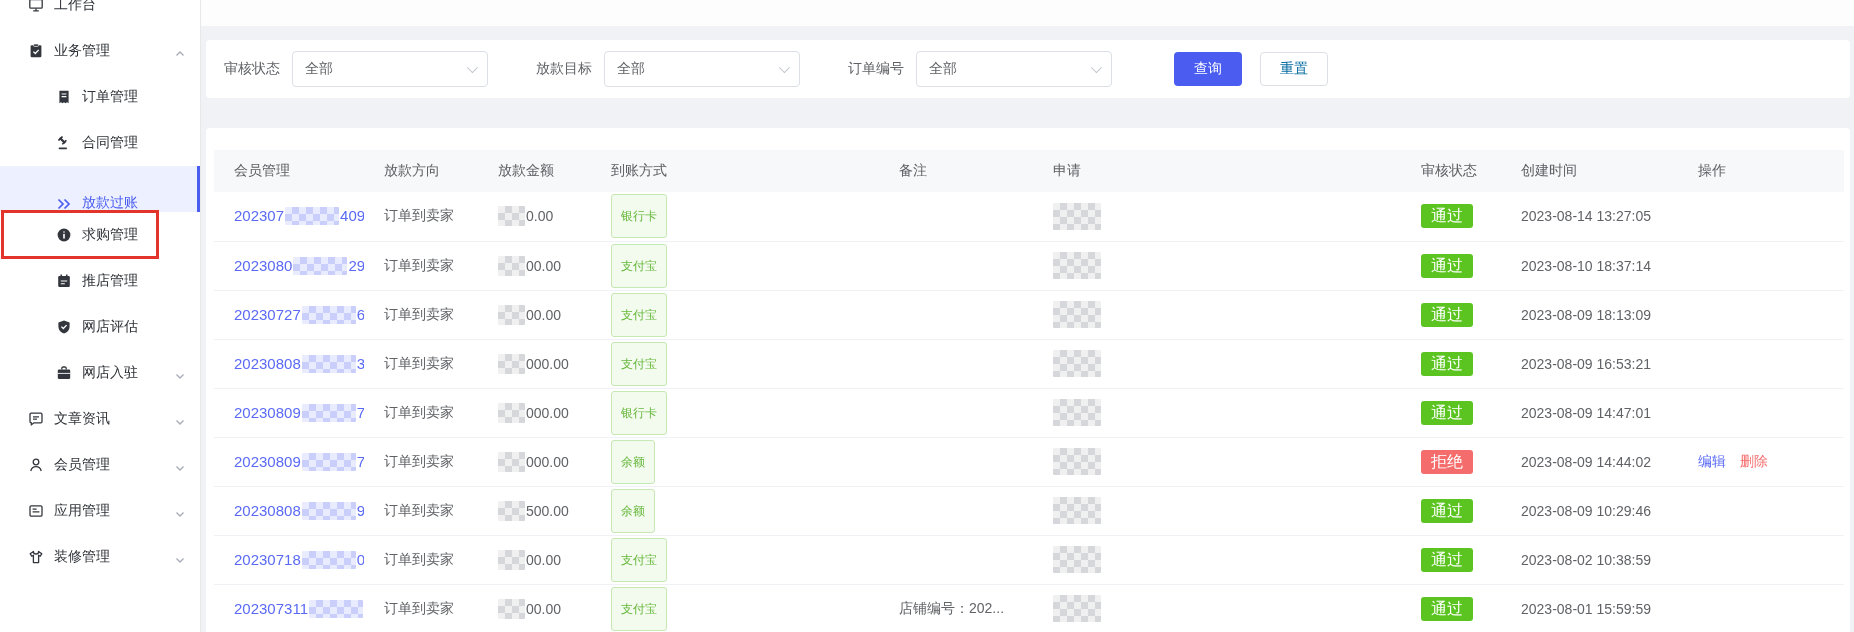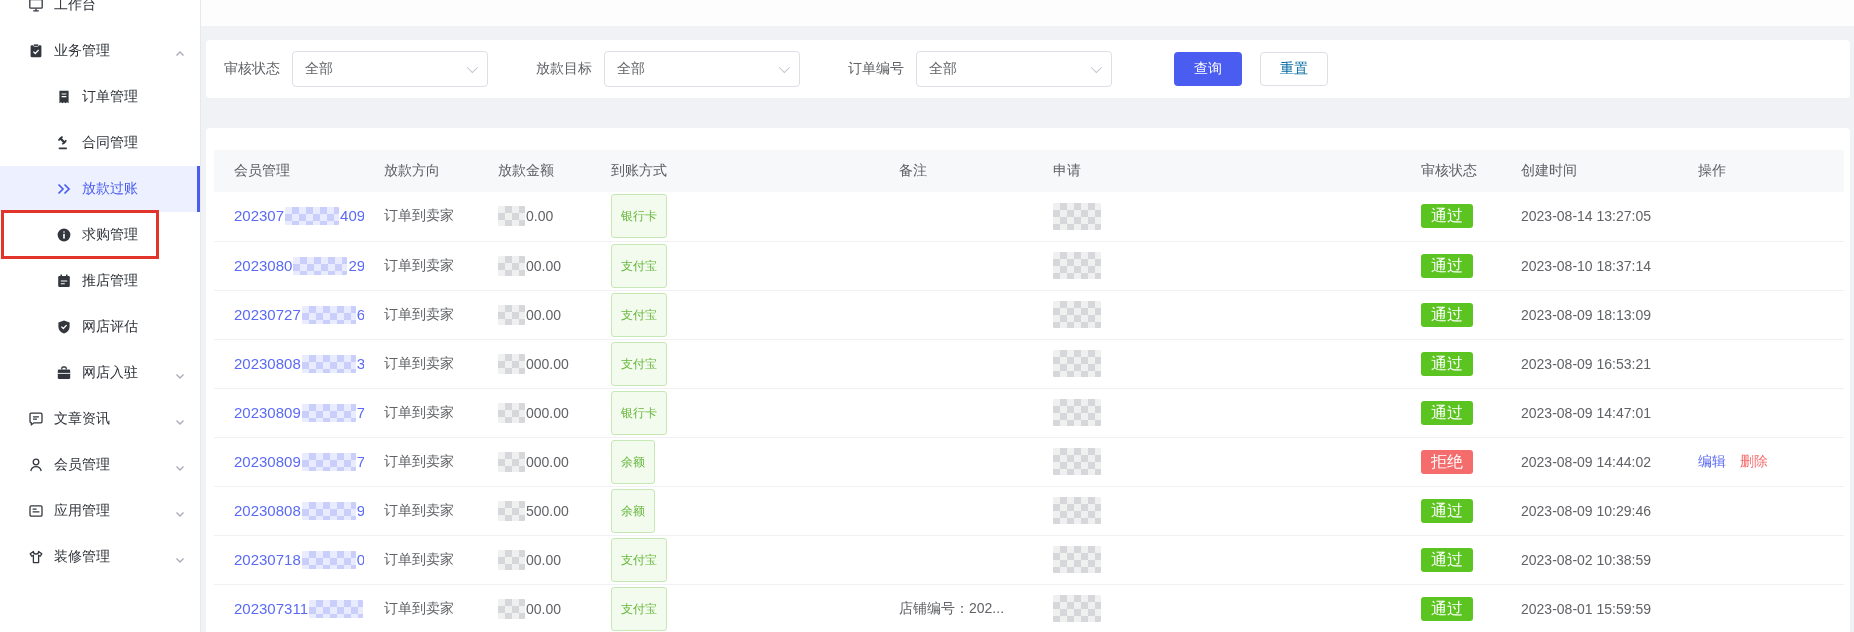--- a/index.html
+++ b/index.html
@@ -9,21 +9,21 @@
 
   
   .sidebar { width:201px; background:#fff; border-right:1px solid #e8e8e8; position:relative; flex:none; overflow:hidden; }
   .menu { margin-top:-18px; }
   .mi { height:46px; display:flex; align-items:center; padding-left:28px; position:relative; color:#2f3338; cursor:pointer; white-space:nowrap; }
   .mi.l2 { padding-left:56px; }
   .mi .ic { width:16px; height:16px; margin-right:10px; display:flex; align-items:center; justify-content:center; flex:none; }
   .mi .ic svg { width:16px; height:16px; }
   .mi .chev { position:absolute; right:15px; top:50%; margin-top:-5px; width:10px; height:10px; }
   .mi .chev svg { width:10px; height:10px; stroke:#a8adb8; stroke-width:1.4; fill:none; }
-  .mi.selected { background:#edf0fe; color:#4a5df0; }
+  .mi.selected { background:#edf0fe; color:#4a5df0;align-items:flex-end; }
   .mi.selected::after { content:""; position:absolute; right:0; top:0; bottom:0; width:3px; background:#4a5df0; }
   .redbox { position:absolute; left:1px; top:210px; width:158px; height:49px; border:3px solid #e2342b; z-index:6; pointer-events:none; }
 
   
   .main { flex:1; display:flex; flex-direction:column; min-width:0; }
   .topbar { height:26px; background:#fdfdfd; flex:none; }
   .content { flex:1; padding:14px 4px 0 5px; display:flex; flex-direction:column; min-height:0; }
 
   .filter-card { background:#fff; border-radius:4px; height:58px; display:flex; align-items:center; padding-left:18px; flex:none; }
   .fgroup { display:flex; align-items:center; margin-right:48px; }

